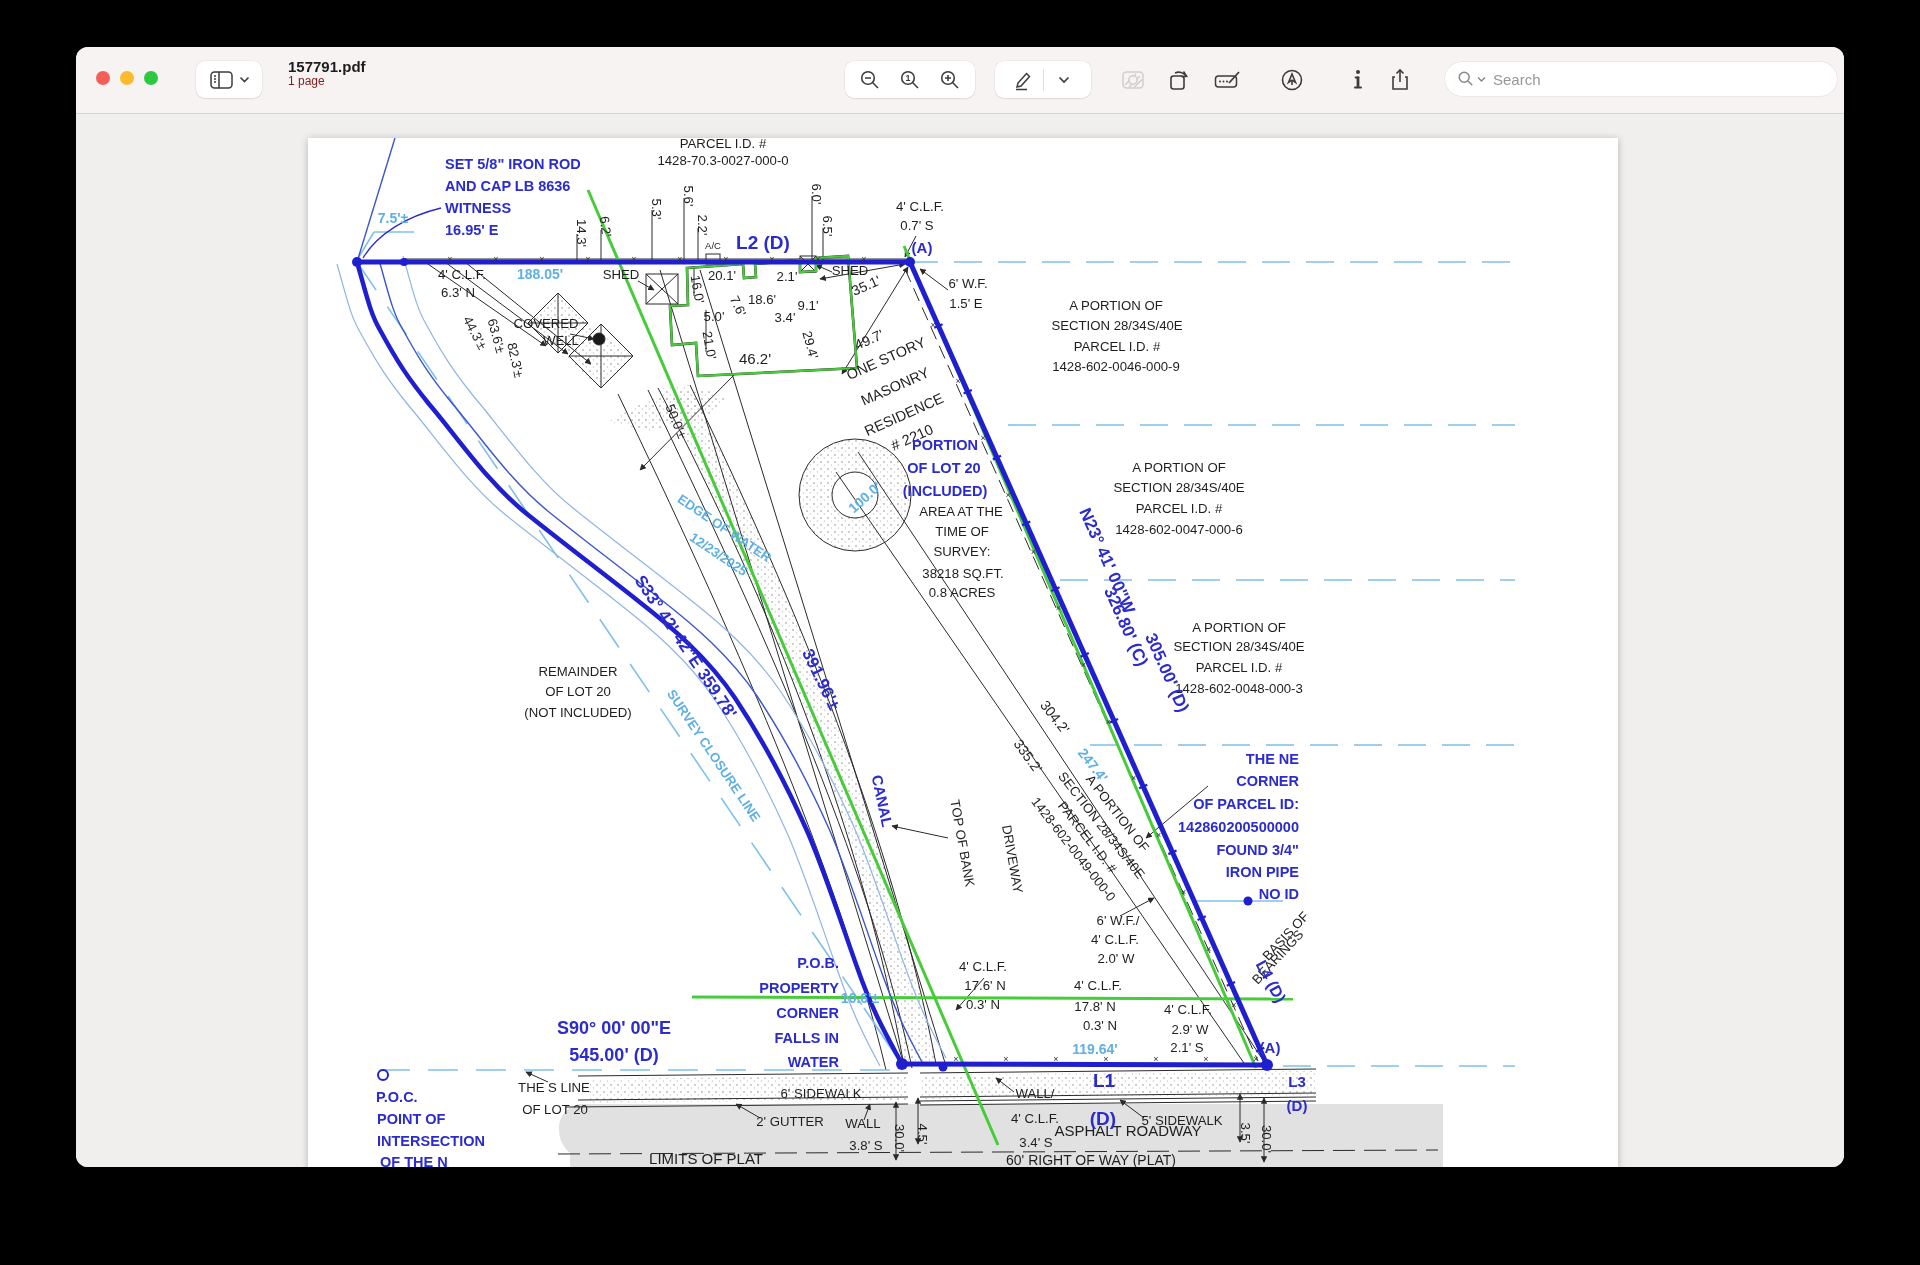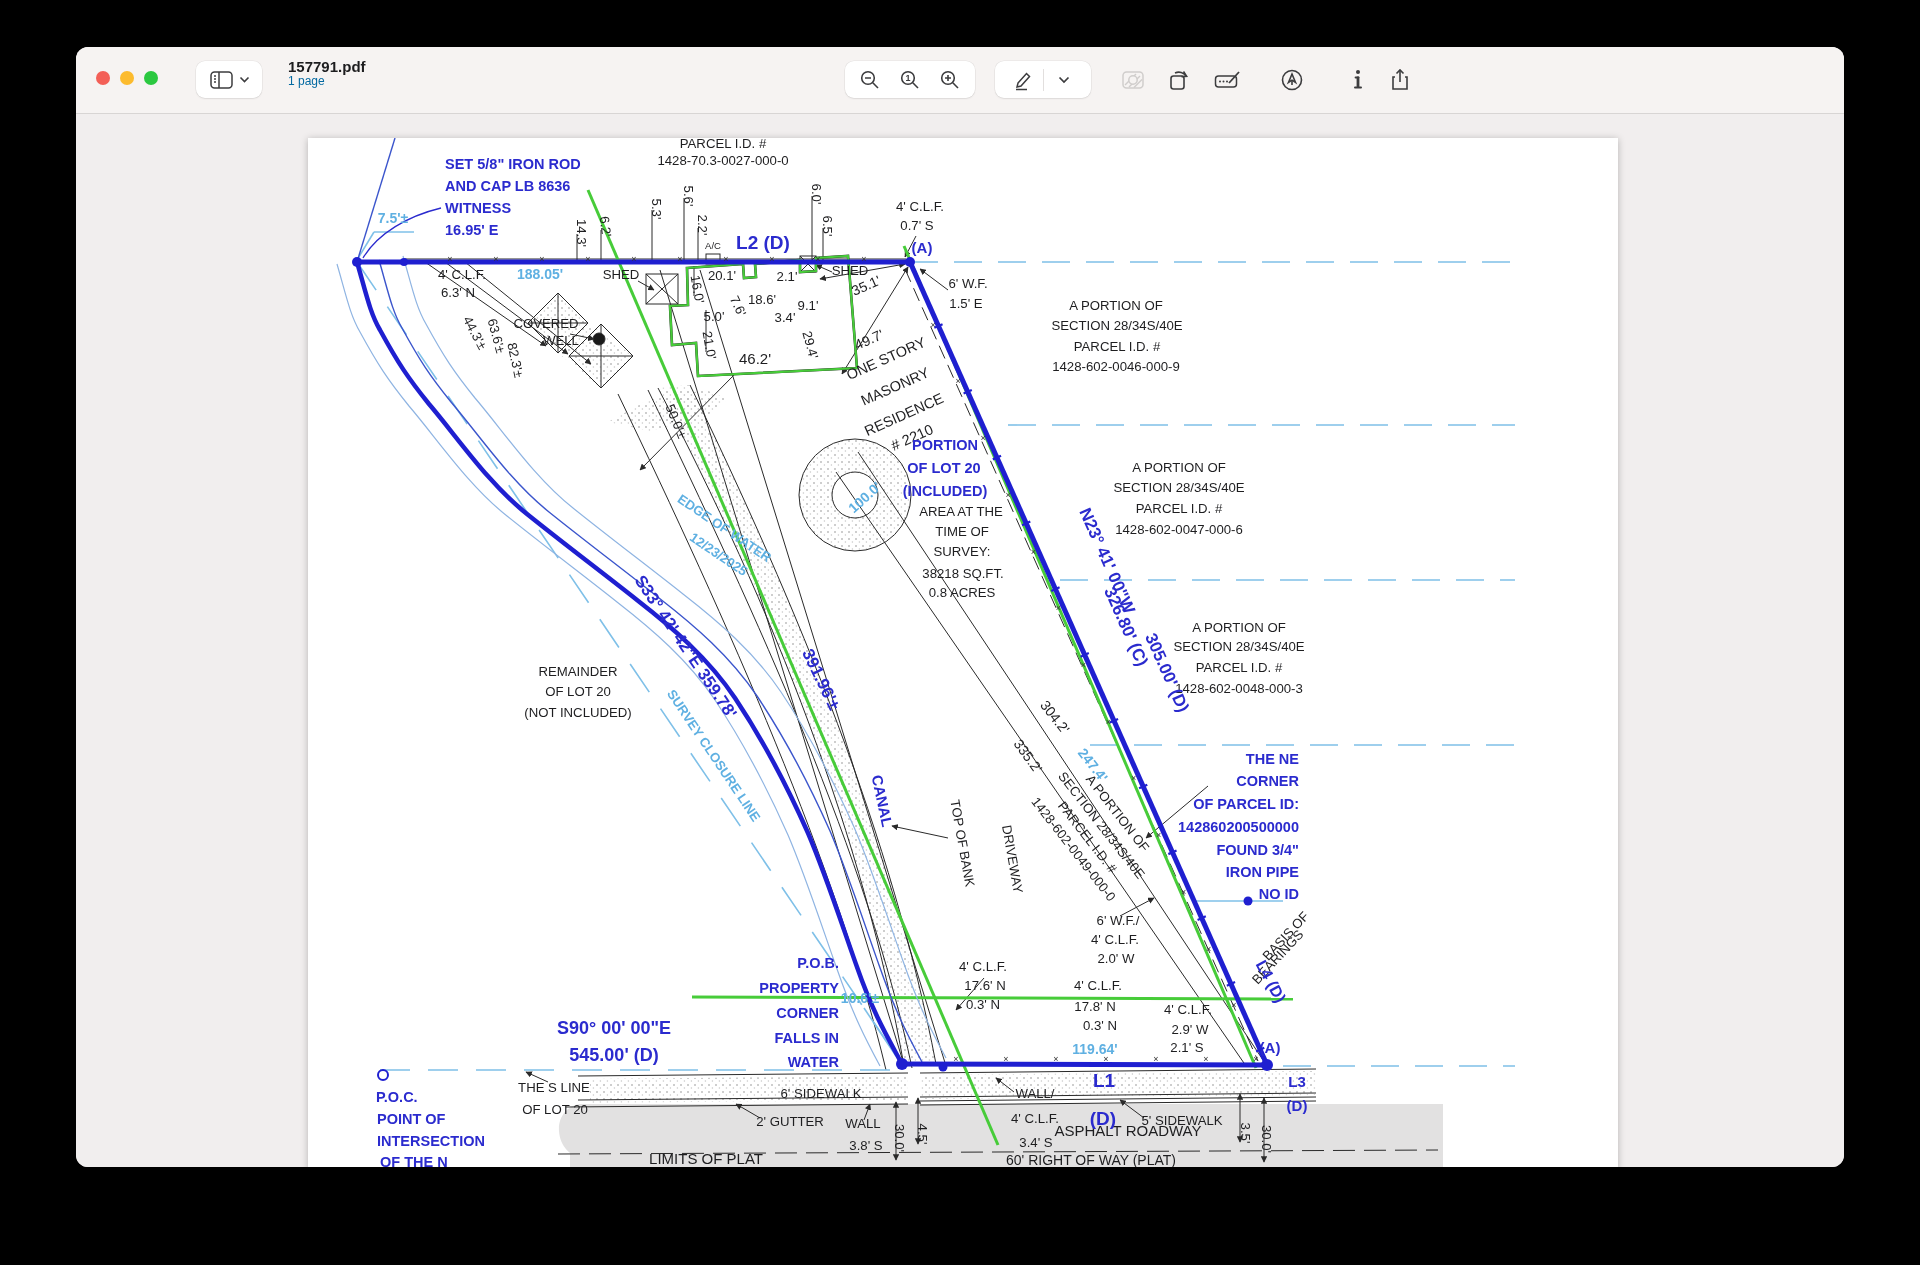--- a/index.html
+++ b/index.html
@@ -14,21 +14,21 @@
   .tl.g{left:68px;background:#2bc840;}
   .pill{position:absolute;top:14px;height:37px;background:#fff;border-radius:9px;
     box-shadow:0 0 0 .5px rgba(0,0,0,.07),0 1px 2px rgba(0,0,0,.07);
     display:flex;align-items:center;justify-content:center;}
   .tb-btn{display:flex;align-items:center;justify-content:center;width:40px;height:36px;background:none;border:none;padding:0;}
   .plain{position:absolute;top:14px;width:40px;height:37px;display:flex;align-items:center;justify-content:center;}
   .icon svg{display:block;}
   .disabled{opacity:.35;}
   .title-block{position:absolute;left:212px;top:11px;line-height:1.15;}
   .fname{font-size:15px;font-weight:bold;color:#1d1d1f;}
-  .fpages{font-size:12px;color:#0369a1;}
+  .fpages{font-size:12px;color:#7f1d1d;}
   .search-pill{position:absolute;left:1369px;top:15px;width:392px;height:34px;background:#fff;
     border-radius:17px;box-shadow:0 0 0 .5px rgba(0,0,0,.09);display:flex;align-items:center;padding-left:12px;box-sizing:border-box;}
   .search-ph{font-size:15px;color:#9a9694;margin-left:7px;}
   .divider{width:1px;height:22px;background:#e2dfde;}
   .content{position:absolute;left:0;top:66px;right:0;bottom:0;background:#f1eeee;overflow:hidden;}
   .page{position:absolute;left:232px;top:25px;width:1310px;height:1032px;background:#fff;
     box-shadow:0 1px 7px rgba(0,0,0,.25);}
   text{font-family:"Liberation Sans",sans-serif;}
   .t-k{fill:#1e1e20;}
   .t-b{fill:#2b2bce;font-weight:600;}
@@ -186,20 +186,34 @@
         <span class="icon">
           <svg width="22" height="24" viewBox="0 0 22 24" fill="none" stroke="#3c3c3e" stroke-width="1.6">
             <path d="M6,9 L4,9 L4,21 L18,21 L18,9 L16,9"></path>
             <line x1="11" y1="2.5" x2="11" y2="14"></line>
               <path d="M7.5,5.5 L11,2 L14.5,5.5"></path>
           </svg>
         </span>
       </button>
     </div>
 
+    <div class="search-pill">
+      <span class="icon">
+        <svg width="18" height="18" viewBox="0 0 20 20" fill="none" stroke="#8a8886" stroke-width="1.7">
+          <circle cx="8" cy="8" r="5.5"></circle>
+            <line x1="12.2" y1="12.2" x2="17" y2="17"></line>
+        </svg>
+      </span>
+      <span class="icon" style="margin-left:2px;">
+        <svg width="9" height="7" viewBox="0 0 9 7" fill="none" stroke="#8a8886" stroke-width="1.5">
+            <path d="M1,1.5 L4.5,5 L8,1.5"></path>
+          </svg>
+      </span>
+      <span class="search-ph">Search</span>
+    </div>
   </div>
 
   <div class="content">
     <div class="page">
       <svg id="plat" width="1310" height="1032" viewBox="0 0 1310 1032">
         <defs>
           <pattern id="stip" width="7" height="7" patternUnits="userSpaceOnUse">
             <circle cx="2" cy="2" r="1" fill="#bdbdbd"></circle>
               <circle cx="5.4" cy="5" r="0.8" fill="#c9c9c9"></circle>
           </pattern>

